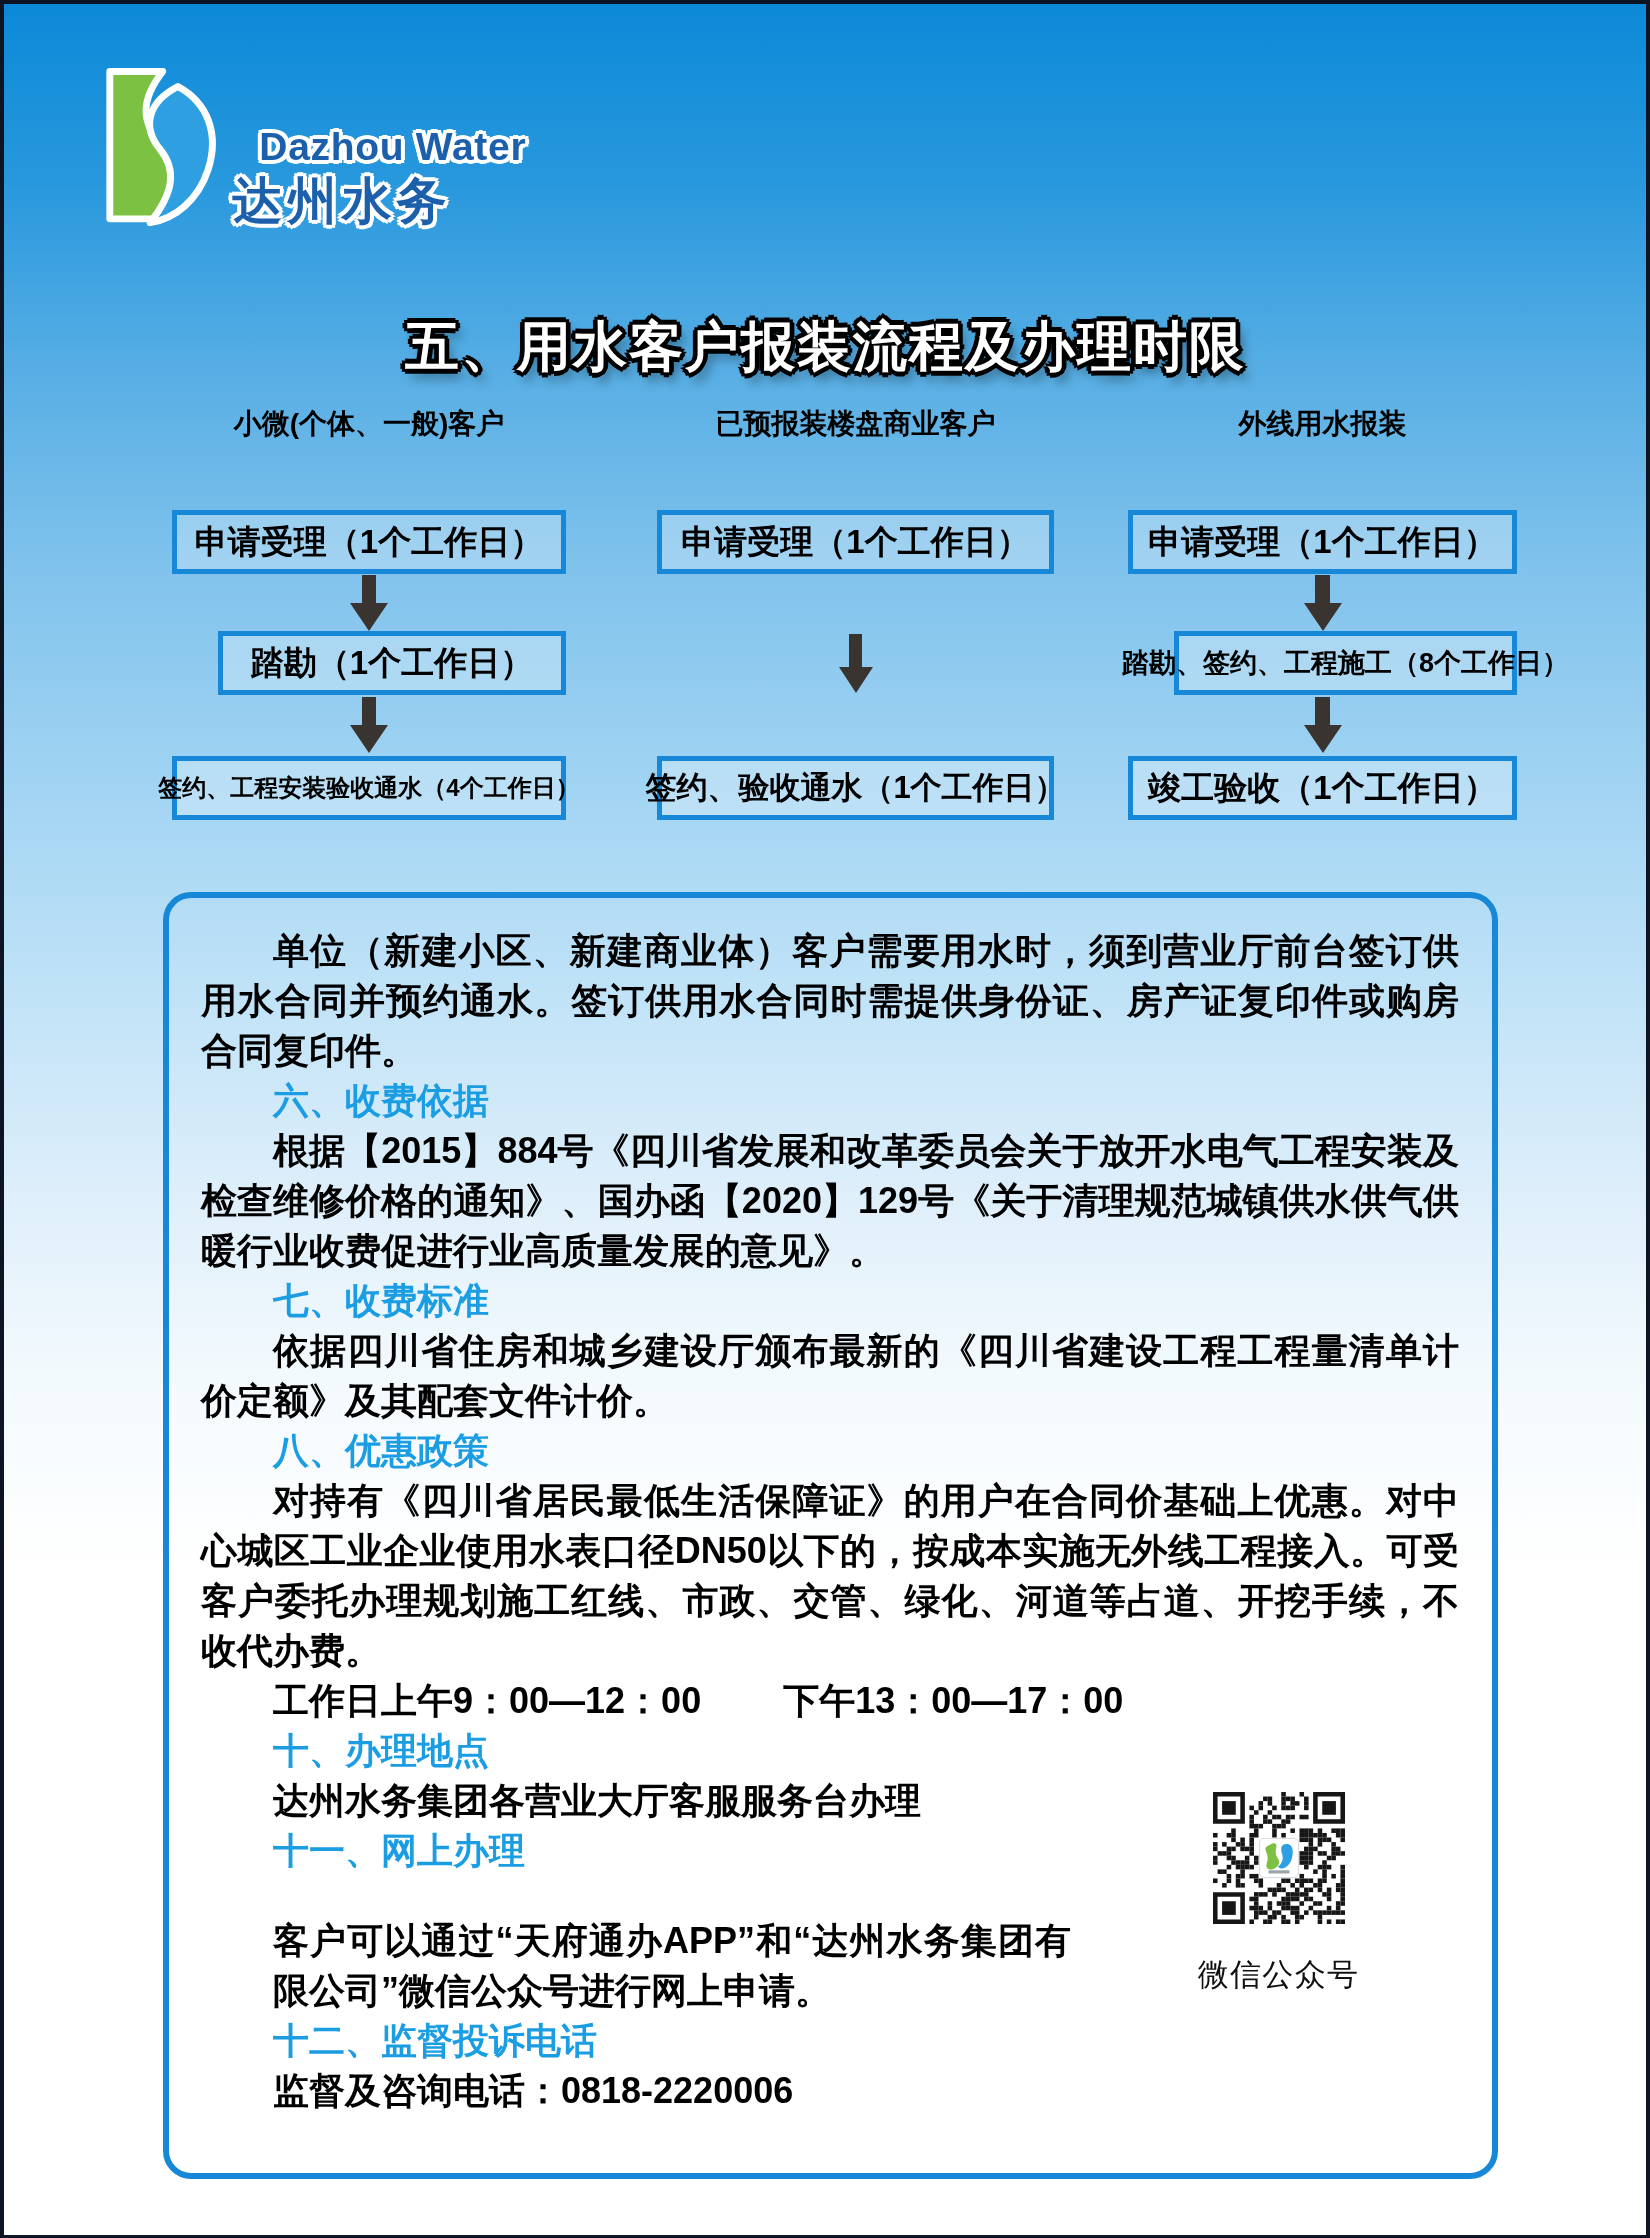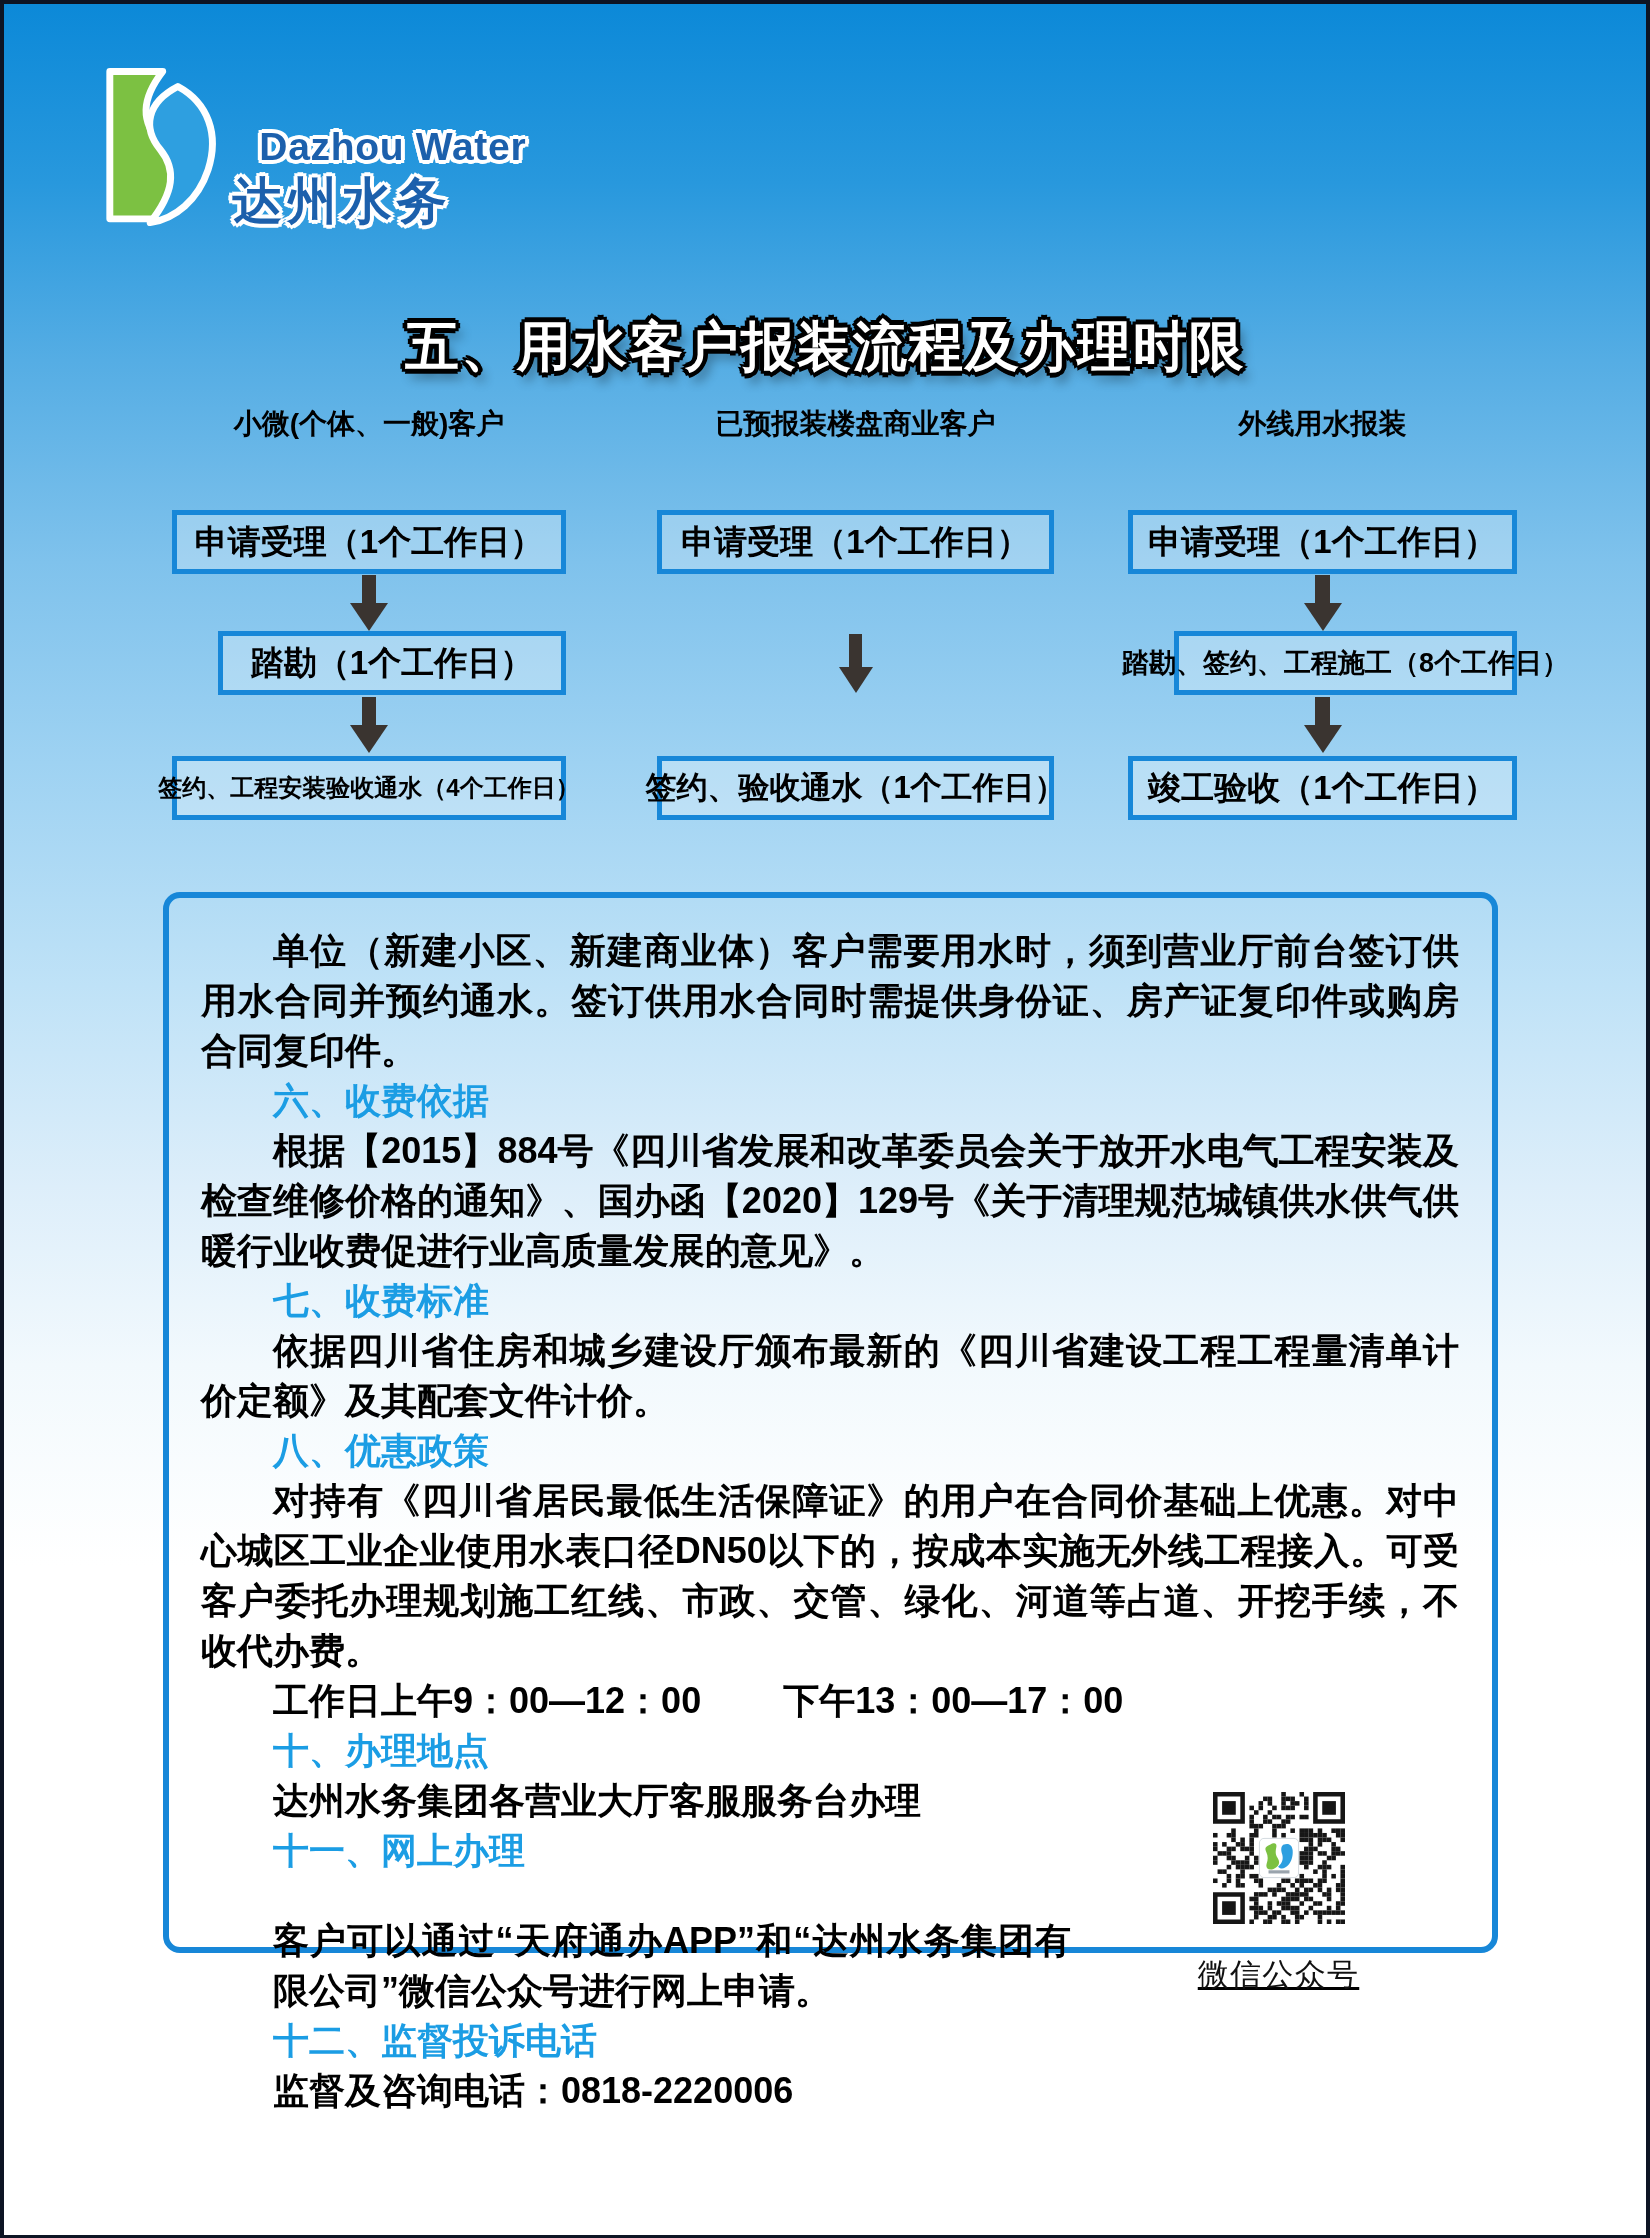--- a/index.html
+++ b/index.html
@@ -47,28 +47,28 @@
   .arrow{position:absolute;left:50%;transform:translateX(-50%);
     display:flex;flex-direction:column;align-items:center;}
   .arrow .stem{width:14.6px;height:28px;background:#3a3430;}
   .arrow .head{width:0;height:0;border-left:19px solid transparent;
     border-right:19px solid transparent;border-top:28px solid #3a3430;}
   .ar1{top:170px;} .ar2{top:292px;}
   .single{top:229px;}
   .single .stem{height:33px;width:13.3px;}
   .single .head{border-left-width:17.3px;border-right-width:17.3px;border-top-width:26.6px;}
   
-  .panel{position:absolute;left:159px;top:888px;width:1335px;height:1061px;
-    box-sizing:border-box;border:6.6px solid #1787d8;border-radius:17px;
+  .panel{position:absolute;left:159px;top:888px;width:1335px;height:1287px;
+    box-sizing:border-box;border:6.6px solid #1787d8;border-radius:28px;
     padding:28px 33px 0 32px;font-size:36px;line-height:50px;font-weight:bold;
     color:#000;text-align:justify;}
   .panel p{margin:0;text-indent:2em;}
   .panel .h{color:#1b9de4;}
   .panel .narrow{text-indent:0;padding-left:2em;max-width:870px;box-sizing:border-box;margin-top:40px;}
-  .qr-block{position:absolute;left:1023px;top:894px;width:173px;text-align:center;text-decoration:underline;}
+  .qr-block{position:absolute;left:1023px;top:894px;width:173px;text-align:center;}
   .qr-svg{width:132px;height:132px;display:block;margin:0 auto;}
   .qr-label{margin-top:33px;font-size:31px;font-weight:500;color:#111;
     text-indent:0;line-height:35px;letter-spacing:1.3px;}
 </style>
 </head>
 <body>
 
 <div class="page">
 
   <div class="brand">

